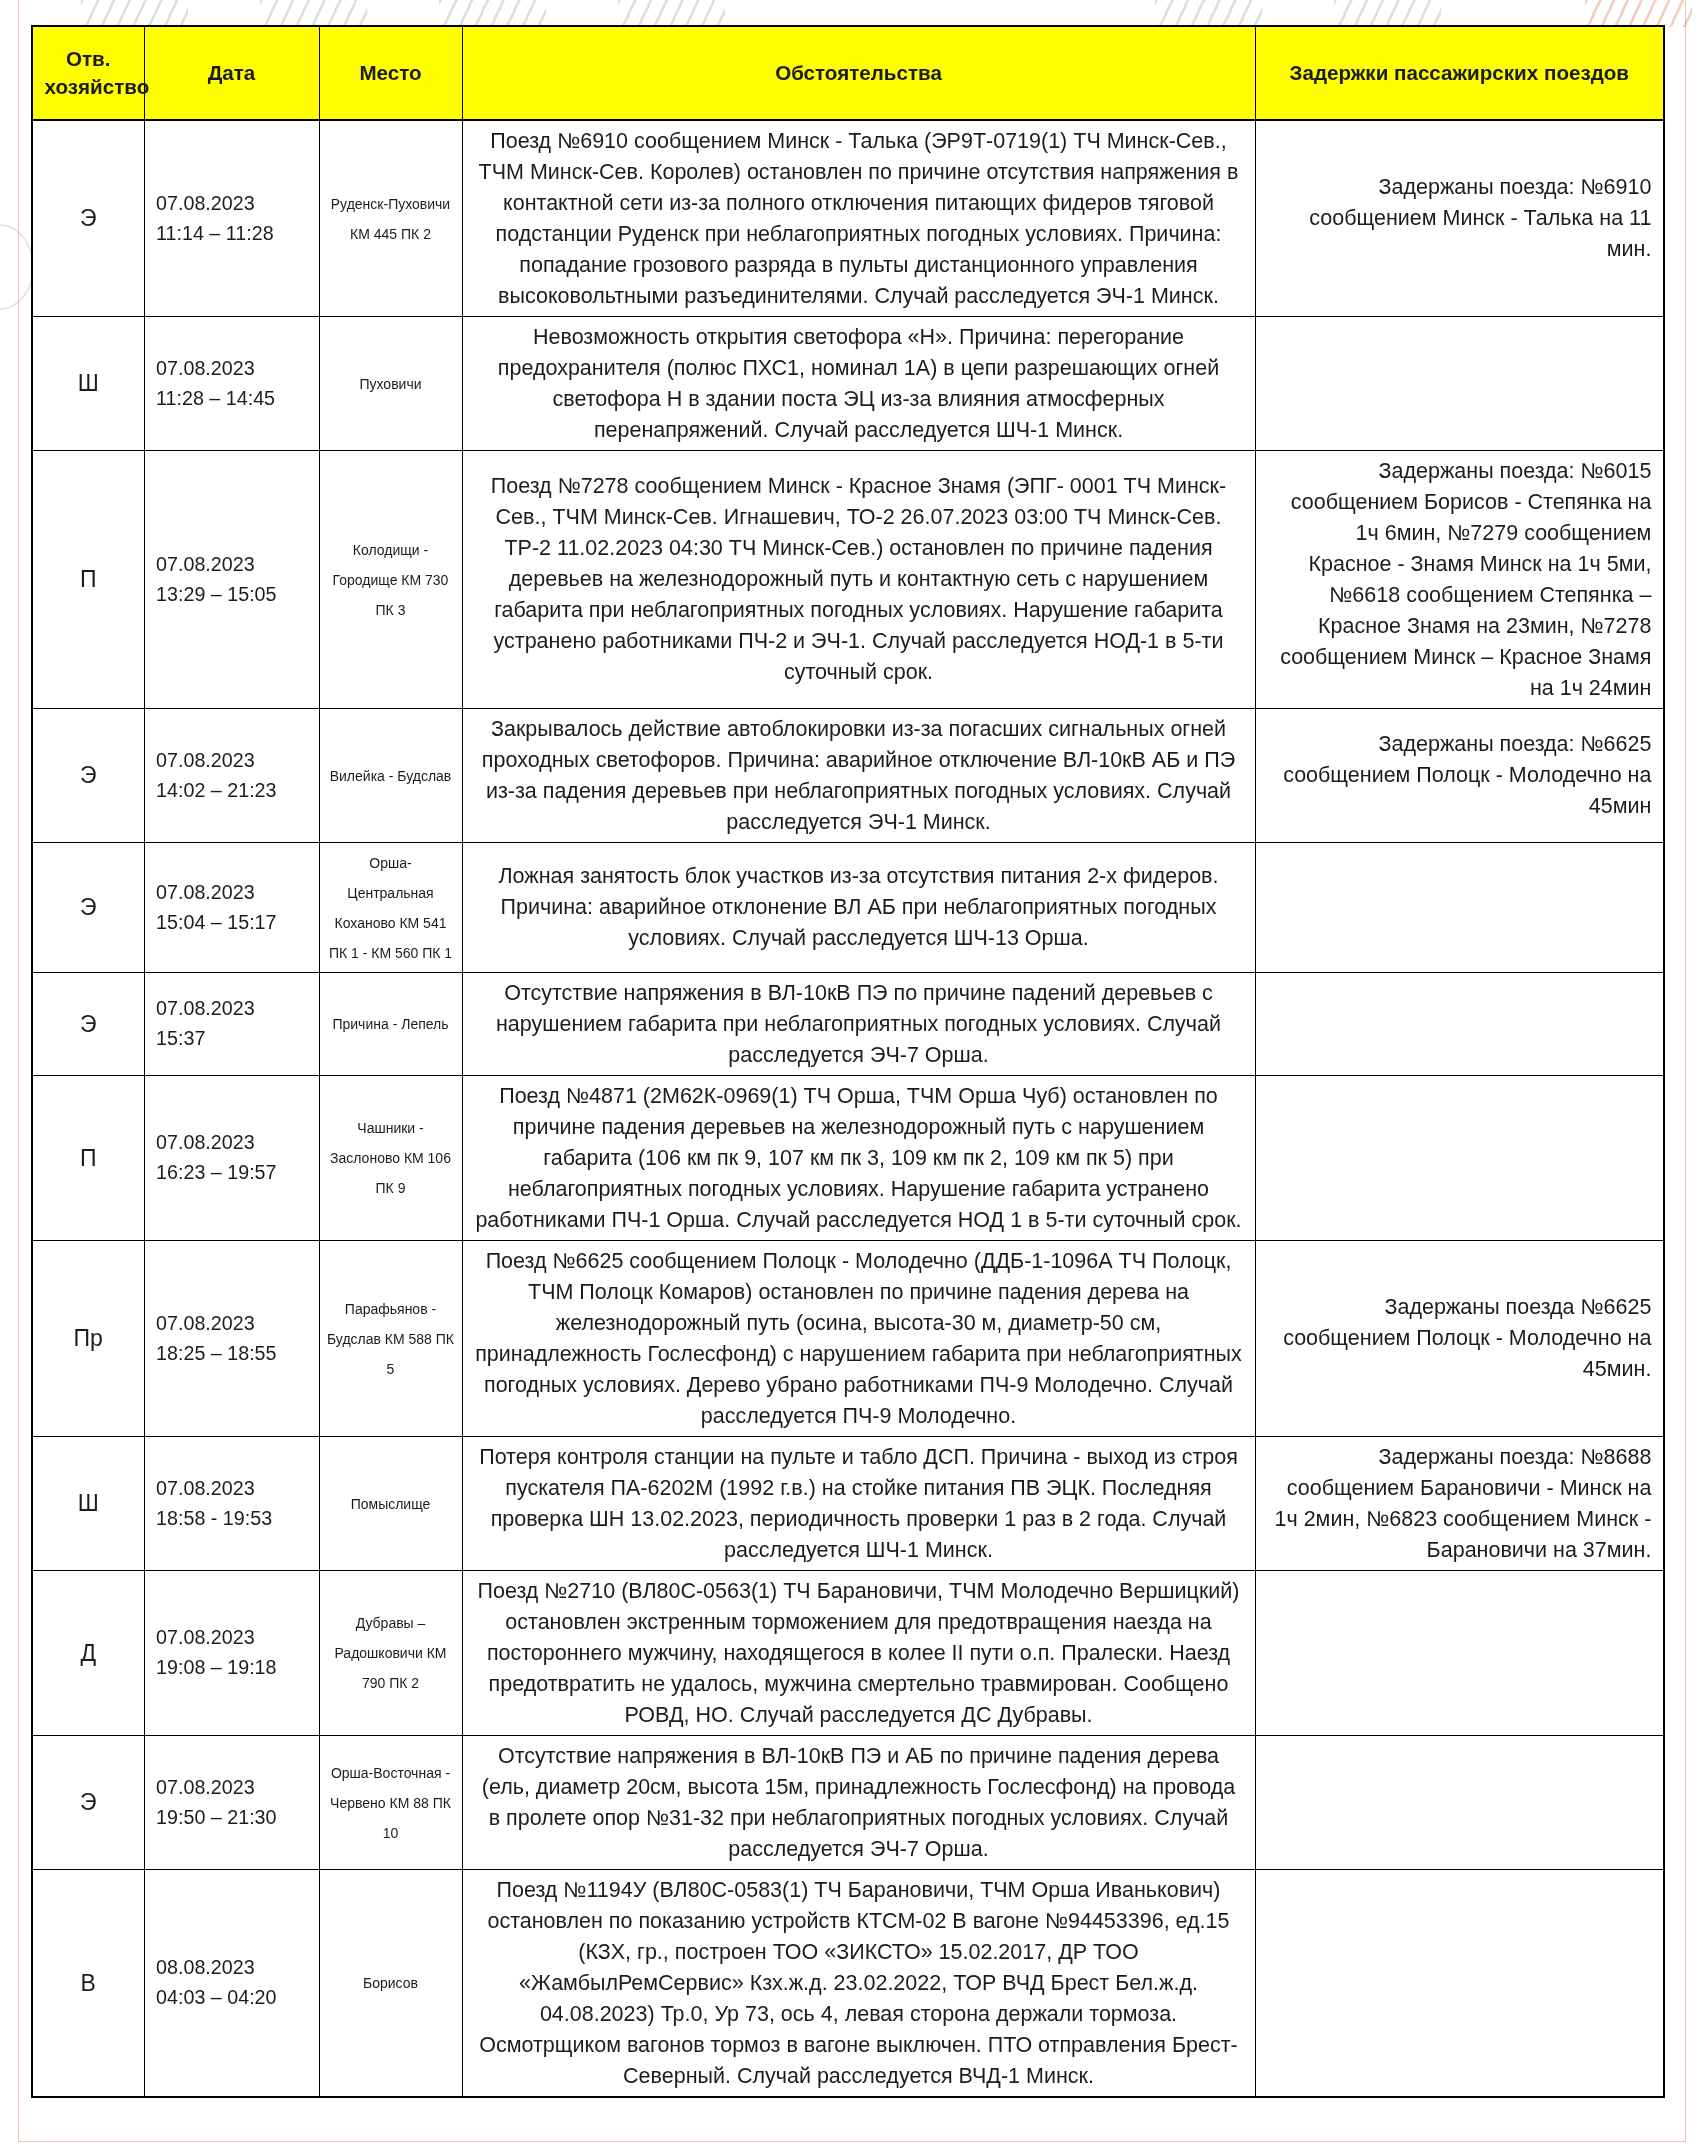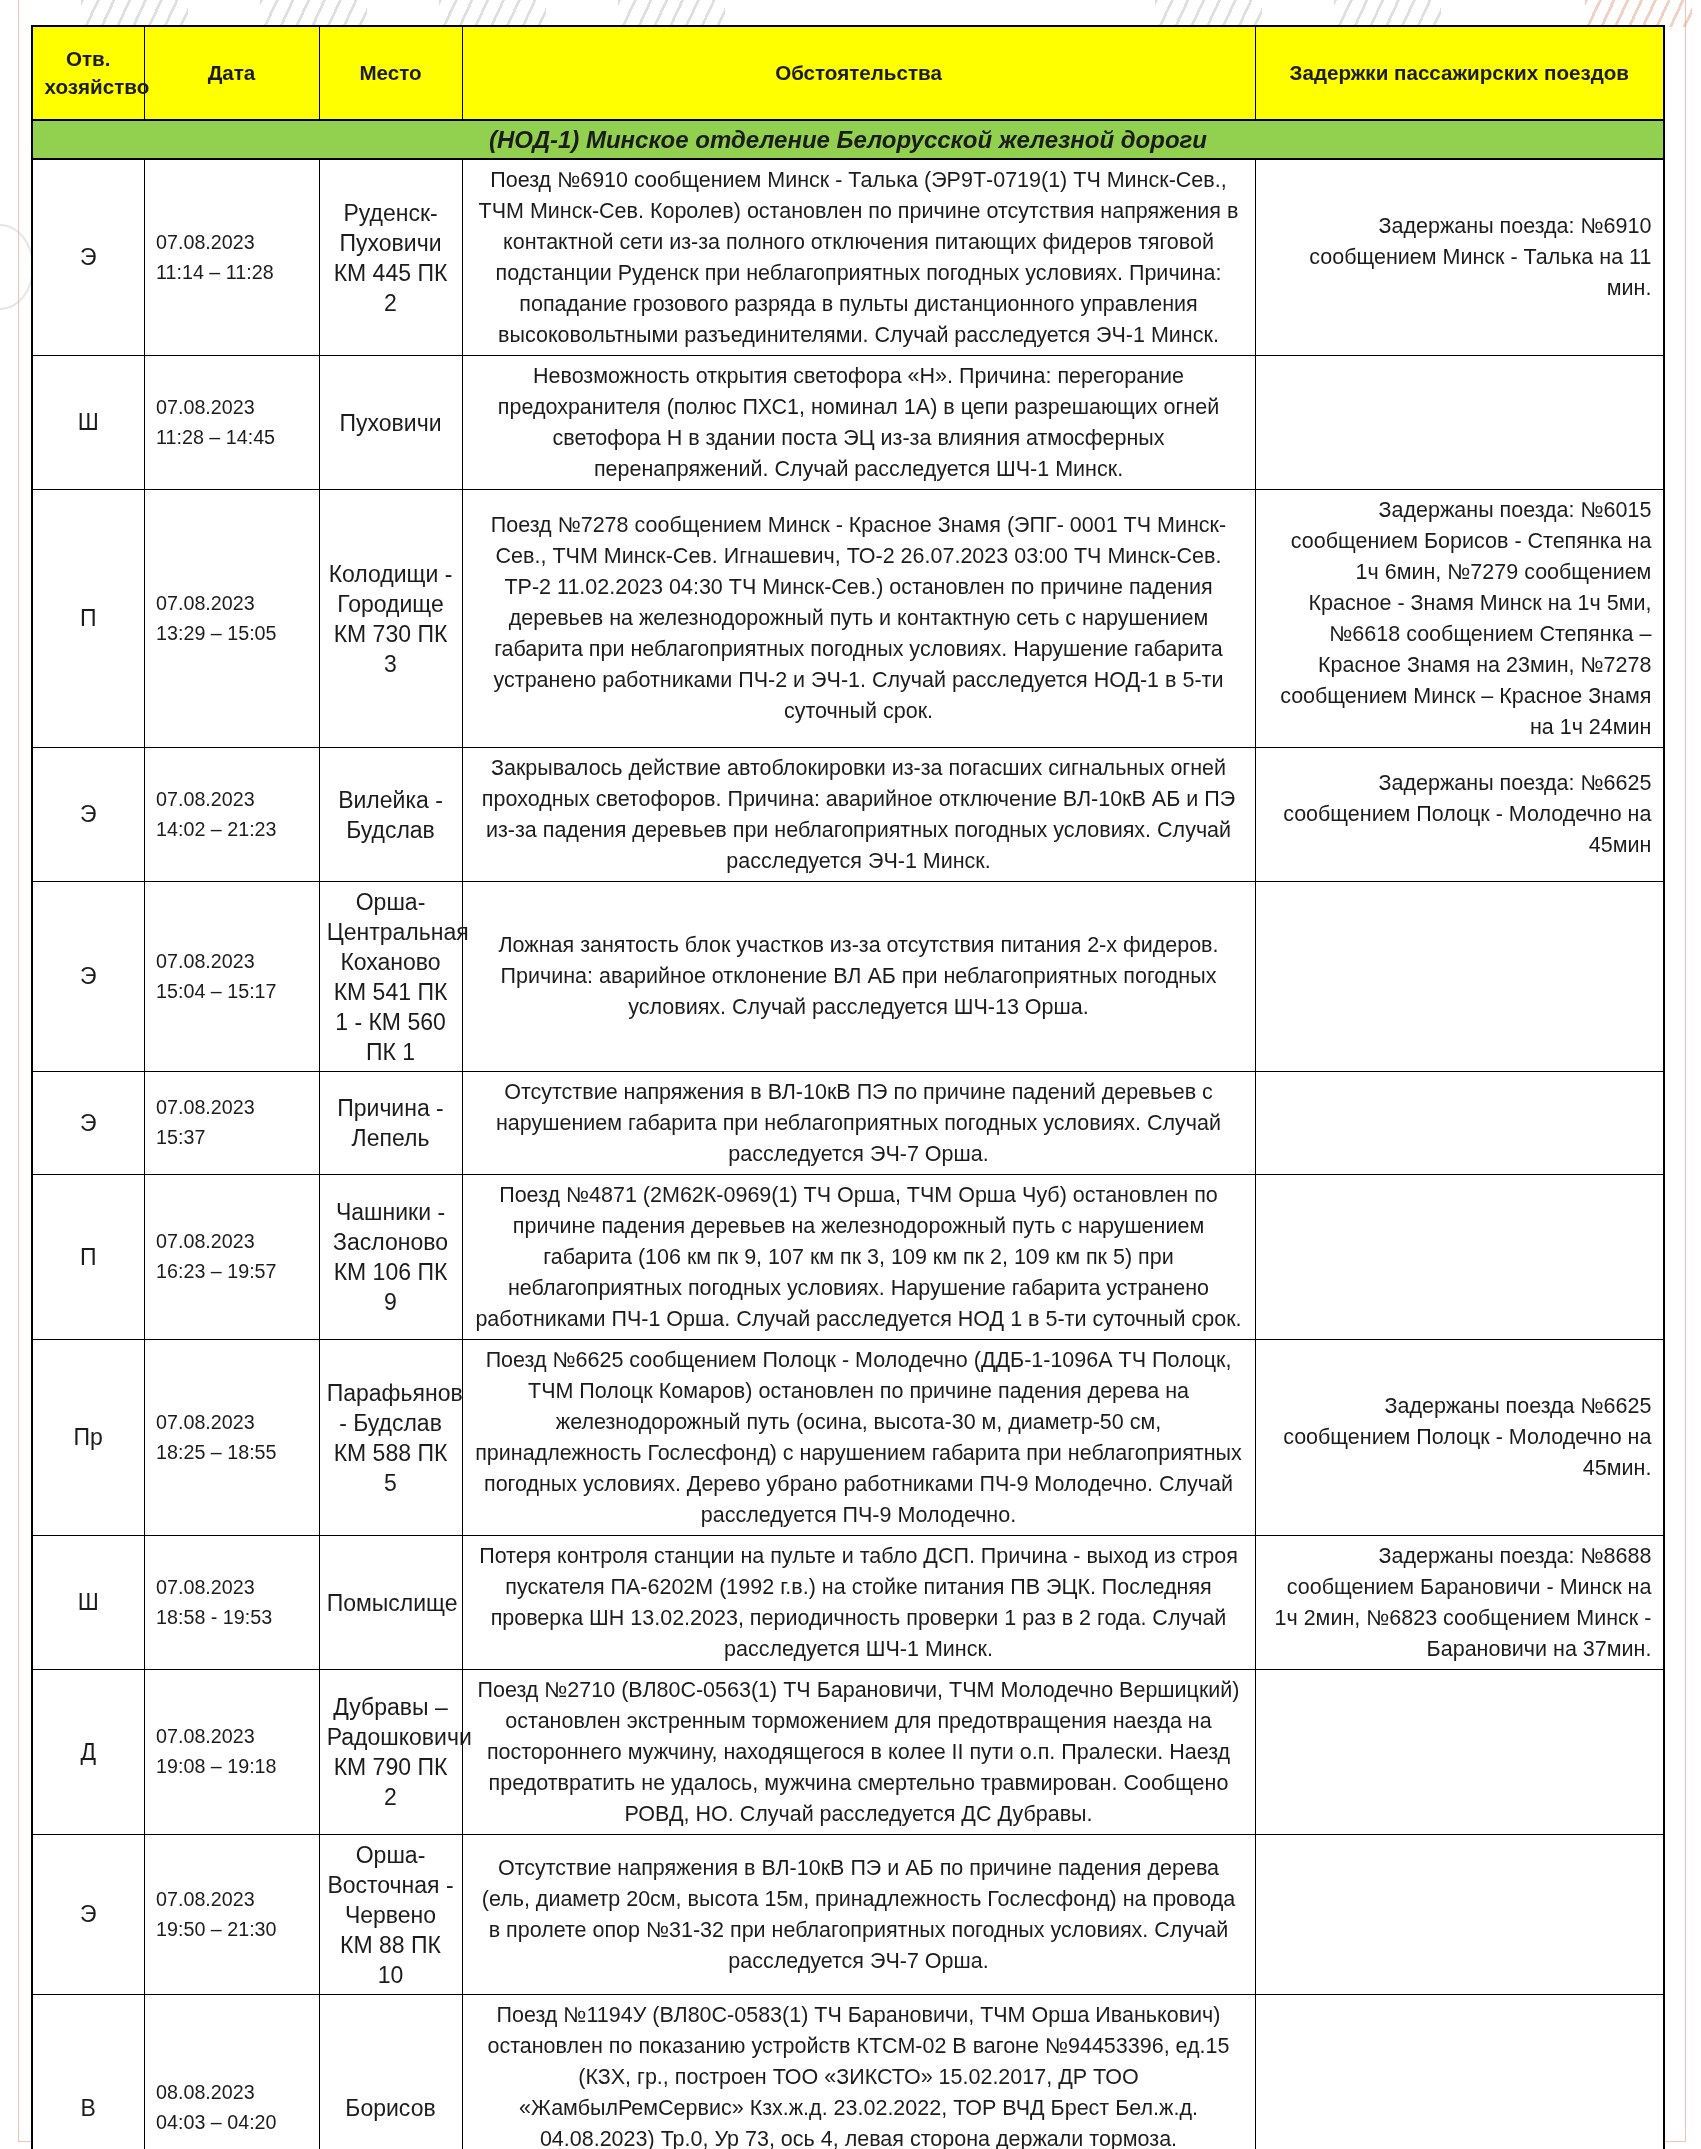--- a/index.html
+++ b/index.html
@@ -56,21 +56,21 @@
   }
   tr.section-row td{
     background:var(--section-bg);
     font-weight:bold;font-style:italic;font-size:24px;
     text-align:center;height:39px;padding:3.6px 9px;
     border-top:2.7px solid var(--border-color);
     border-bottom:2.7px solid var(--border-color);
   }
   td.cell-dept{font-size:23px;text-align:center}
   td.cell-date{font-size:19.7px;line-height:1.5;}
-  td.cell-place{font-size:23px;line-height:30px;text-align:center;padding:4.5px 7.2px}
+  td.cell-place{font-size:14px;line-height:30px;text-align:center;padding:4.5px 7.2px}
   td.cell-circ{font-size:21.5px;line-height:31px;text-align:center}
   td.cell-delay{font-size:21.5px;line-height:31px;text-align:right}
 </style>
 </head>
 <body>
 
 <div class="hatch" style="left:81px"></div>
 <div class="hatch" style="left:260px"></div>
 <div class="hatch" style="left:439px"></div>
 <div class="hatch" style="left:618px"></div>
@@ -91,23 +91,20 @@
   <thead>
     <tr>
       <th>Отв. хозяйство</th>
       <th>Дата</th>
       <th>Место</th>
       <th>Обстоятельства</th>
       <th>Задержки пассажирских поездов</th>
     </tr>
   </thead>
   <tbody>
-      <tr class="section-row">
-    <td colspan="5">(НОД-1) Минское отделение Белорусской железной дороги</td>
-  </tr>
       <tr>
     <td class="cell-dept">Э</td>
     <td class="cell-date">07.08.2023 11:14 – 11:28</td>
     <td class="cell-place">Руденск-Пуховичи КМ 445 ПК 2</td>
     <td class="cell-circ">Поезд №6910 сообщением Минск - Талька (ЭР9Т-0719(1) ТЧ Минск-Сев., ТЧМ Минск-Сев. Королев) остановлен по причине отсутствия напряжения в контактной сети из-за полного отключения питающих фидеров тяговой подстанции Руденск при неблагоприятных погодных условиях. Причина: попадание грозового разряда в пульты дистанционного управления высоковольтными разъединителями. Случай расследуется ЭЧ-1 Минск.</td>
     <td class="cell-delay">Задержаны поезда: №6910 сообщением Минск - Талька на 11 мин.</td>
   </tr>
       <tr>
     <td class="cell-dept">Ш</td>
     <td class="cell-date">07.08.2023 11:28 – 14:45</td>

